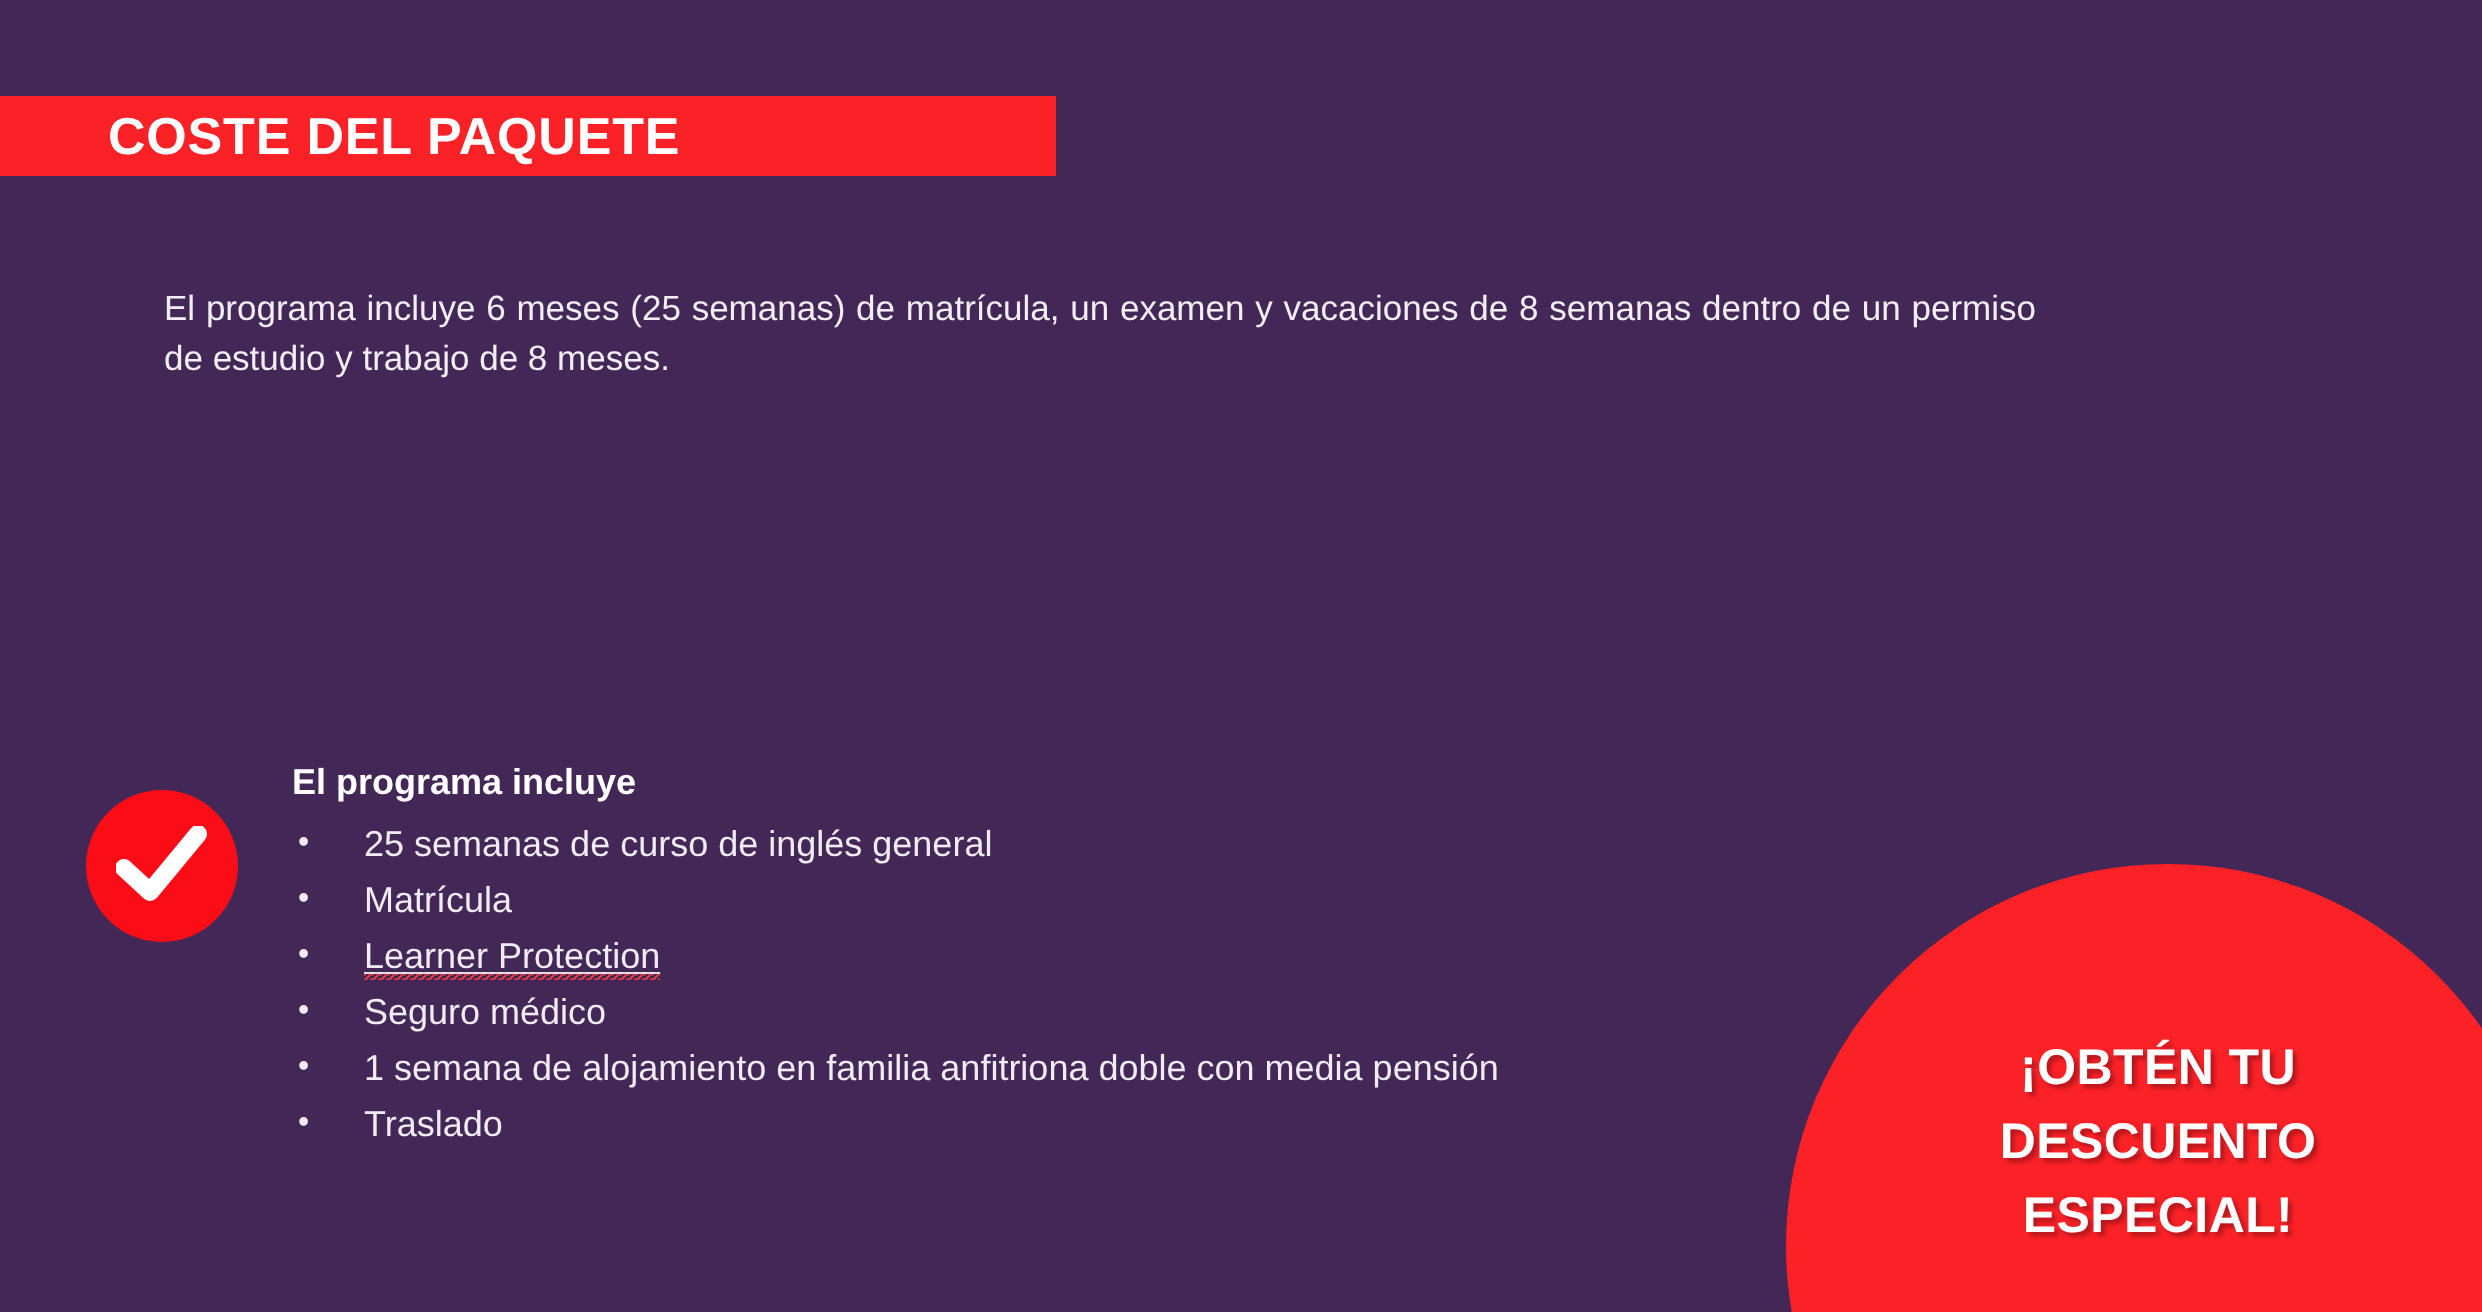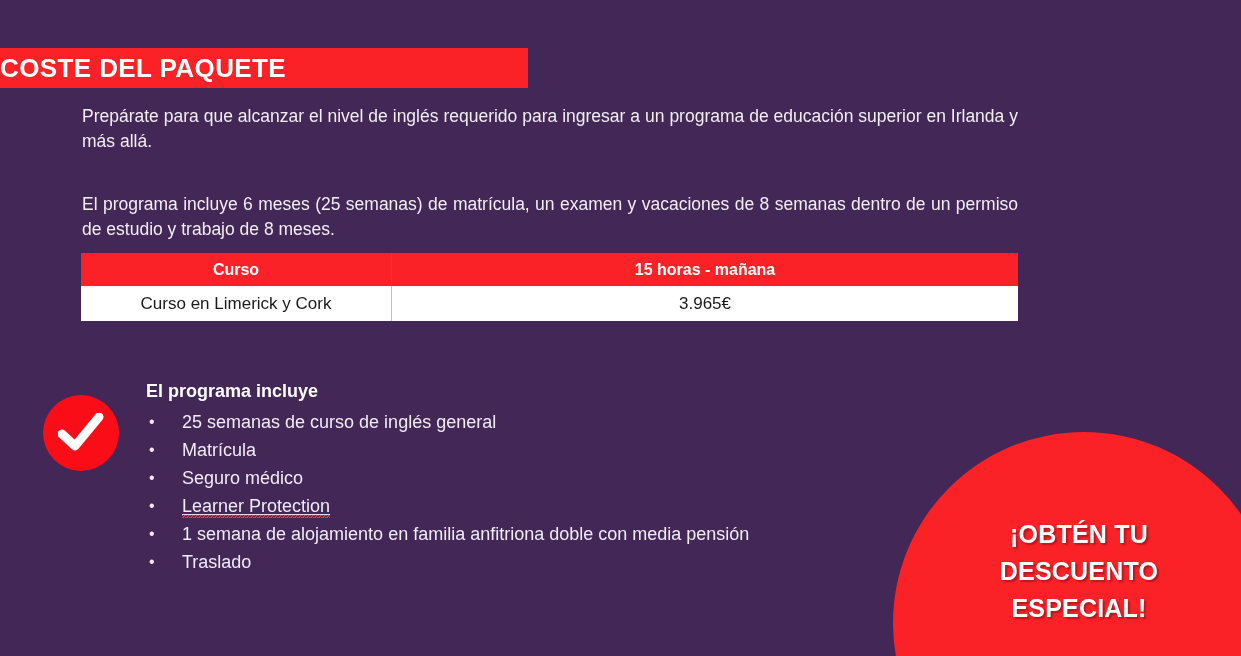--- a/index.html
+++ b/index.html
@@ -31,20 +31,21 @@
     height: 40px;
     background: #FB2227;
     display: flex;
     align-items: center;
   }
   .title-banner-text {
     color: #FFFFFF;
     font-size: 26px;
     font-weight: bold;
     letter-spacing: 0.4px;
+    margin-left: 54px;
     line-height: 1;
     white-space: nowrap;
     text-align: center;
   }
 
   
   .body-copy {
     position: absolute;
     left: 82px;
     top: 104px;
@@ -202,59 +203,44 @@
 </head>
 <body>
 
 <div class="slide">
 
   <div class="title-banner">
     <div class="title-banner-text">COSTE DEL PAQUETE</div>
   </div>
 
   <div class="body-copy">
-    <p class="paragraph">Prepárate para que alcanzar el nivel de inglés requerido para ingresar a un programa de educación superior en Irlanda y más allá.</p>
     <p class="paragraph second">El programa incluye 6 meses (25 semanas) de matrícula, un examen y vacaciones de 8 semanas dentro de un permiso  de estudio y trabajo de 8 meses.</p>
   </div>
 
-  <table class="price-table">
-    <thead>
-      <tr>
-        <th class="col-course">Curso</th>
-        <th class="col-price">15 horas - mañana</th>
-      </tr>
-    </thead>
-    <tbody>
-      <tr>
-        <td class="col-course">Curso en Limerick y Cork</td>
-        <td class="col-price">3.965€</td>
-      </tr>
-    </tbody>
-  </table>
 
   <div class="check-badge">
     <svg width="46" height="40" viewBox="0 0 46 40" aria-hidden="true">
       <path d="M4 21 L17 33 L41 4" fill="none" stroke="#FFFFFF" stroke-width="9" stroke-linecap="round" stroke-linejoin="round"></path>
     </svg>
   </div>
 
   <div class="includes">
     <div class="includes-heading">El programa incluye</div>
     <ul class="includes-list">
       <li class="includes-item">
         <span>25 semanas de curso de inglés general</span>
       </li>
       <li class="includes-item">
         <span>Matrícula</span>
       </li>
       <li class="includes-item">
+        <span class="spellerror">Learner Protection</span>
+      </li>
+      <li class="includes-item">
         <span>Seguro médico</span>
-      </li>
-      <li class="includes-item">
-        <span class="spellerror">Learner Protection</span>
       </li>
       <li class="includes-item">
         <span>1 semana de alojamiento en familia anfitriona doble con media pensión</span>
       </li>
       <li class="includes-item">
         <span>Traslado</span>
       </li>
     </ul>
   </div>
 

